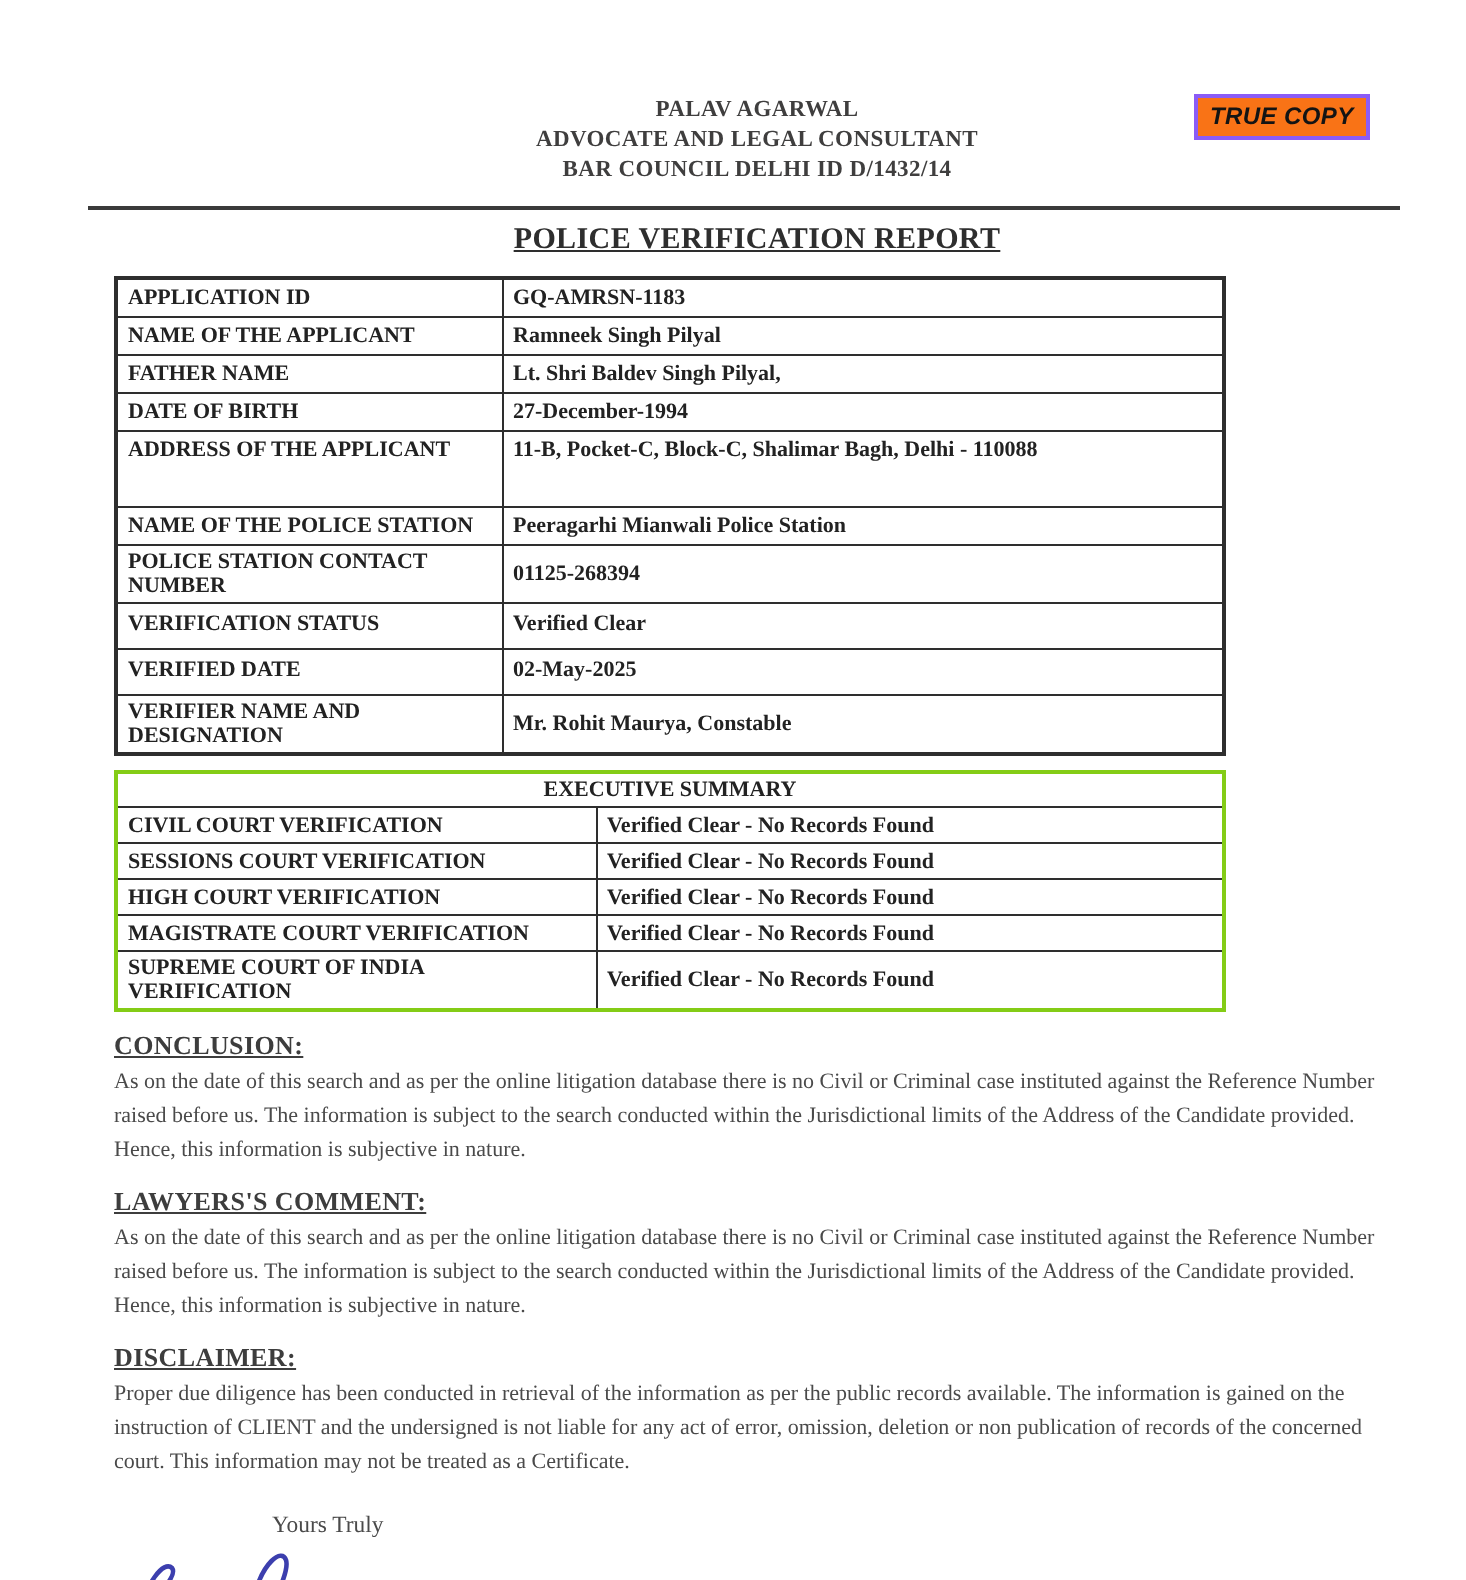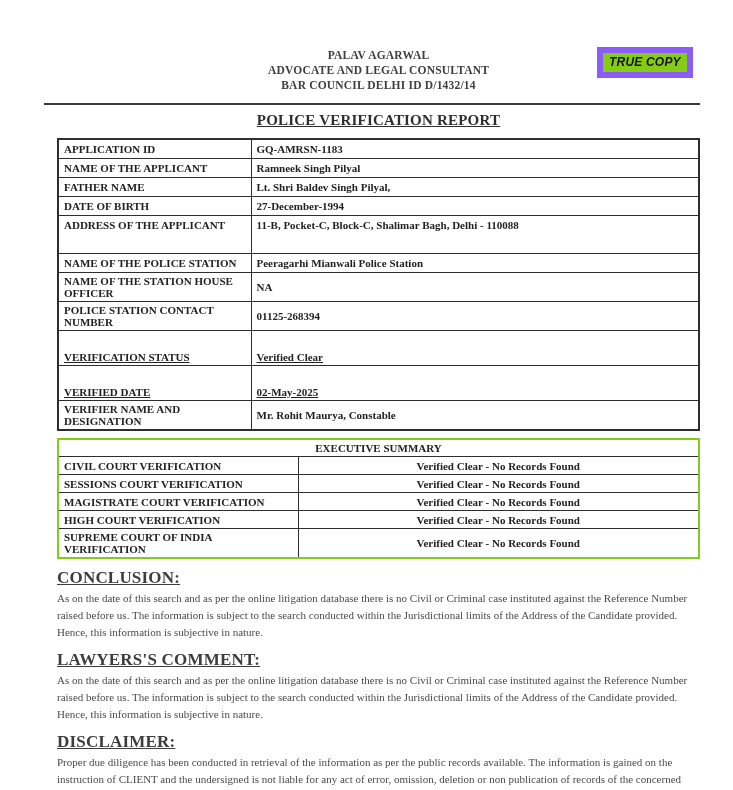--- a/index.html
+++ b/index.html
@@ -11,46 +11,46 @@
     position: relative;
     overflow: hidden;
   }
   .page { position: relative; width: 733px; height: 790px; padding-top: 48px; }
   .content { width: 643px; margin-left: 57px; }
 
   
   .letterhead { text-align: center; color: #3f3e3e; font-weight: bold; font-size: 11.5px; line-height: 15px; letter-spacing: .2px; }
   .true-copy {
     position: absolute; left: 597px; top: 47px;
-    border: 6px solid #8b5cf6; padding: 2px 6px 3px 6px;
+    border: 2px solid #8b5cf6; padding: 2px 6px 3px 6px;
     font-family: "Liberation Sans", sans-serif;
     font-style: italic; font-weight: bold; font-size: 12px; color: #141414;
-    letter-spacing: .2px; background: #84cc16;
+    letter-spacing: .2px; background: #f97316;
   }
   .head-rule { border: none; border-top: 2px solid #3a3a3a; margin: 10px 0 0 -13px; width: 656px; }
 
   .report-title { text-align: center; font-weight: bold; font-size: 15px; color: #2e2e2e; text-decoration: underline; margin-top: 7px; letter-spacing: .2px; }
 
   
-  table { border-collapse: collapse; width: 643px; table-layout: fixed; }
+  table { border-collapse: collapse; width: 556px; table-layout: fixed; }
   .details-table { margin-top: 9px; border: 2px solid #2e2e2e; }
   .details-table td { border: 1px solid #2e2e2e; font-weight: bold; font-size: 11px; color: #222; padding: 2px 5px; height: 19px; vertical-align: middle; }
   .details-table col.c-label { width: 193px; }
   .details-table tr.tall td { height: 38px; vertical-align: top; padding-top: 3px; }
-  .details-table tr.med td  { height: 23px; vertical-align: top; padding-top: 20px; text-decoration: underline; }
+  .details-table tr.med td  { height: 23px; vertical-align: top; padding-top: 4px; }
 
   .exec-table { margin-top: 7px; border: 2px solid #84cc16; }
   .exec-table td, .exec-table th { border: 1px solid #2e2e2e; font-weight: bold; font-size: 11px; color: #222; padding: 2px 5px; height: 18px; vertical-align: middle; }
   .exec-table th { text-align: center; }
   .exec-table col.c-label { width: 240px; }
-  .exec-table td.val { text-align: center; }
+  .exec-table td.val { }
 
   
   .section { margin-top: 9px; }
-  .section-heading { font-weight: bold; font-size: 17px; color: #3d3d3d; text-decoration: underline; letter-spacing: .2px; }
+  .section-heading { font-weight: bold; font-size: 13px; color: #3d3d3d; text-decoration: underline; letter-spacing: .2px; }
   .section p { font-size: 11px; line-height: 17px; color: #4a4a4a; margin-top: 2px; text-align: left; }
 
   
   .closing { margin-top: 16px; margin-left: 79px; font-size: 11.7px; color: #4a4a4a; }
   .signature { margin-top: 4px; margin-left: 4px; width: 125px; height: 50px; }
   .signature path { fill: none; stroke: #3c3fae; stroke-width: 2.3; stroke-linecap: round; stroke-linejoin: round; }
 </style>
 </head>
 <body>
 
@@ -93,24 +93,20 @@
         </tr>
         <tr class="tall">
           <td>ADDRESS OF THE APPLICANT</td>
           <td>11-B, Pocket-C, Block-C, Shalimar Bagh, Delhi - 110088</td>
         </tr>
         <tr>
           <td>NAME OF THE POLICE STATION</td>
           <td>Peeragarhi Mianwali Police Station</td>
         </tr>
         <tr>
-          <td>NAME OF THE STATION HOUSE OFFICER</td>
-          <td>NA</td>
-        </tr>
-        <tr>
           <td>POLICE STATION CONTACT NUMBER</td>
           <td>01125-268394</td>
         </tr>
         <tr class="med">
           <td>VERIFICATION STATUS</td>
           <td>Verified Clear</td>
         </tr>
         <tr class="med">
           <td>VERIFIED DATE</td>
           <td>02-May-2025</td>
@@ -133,25 +129,25 @@
         </tr>
         <tr>
           <td>CIVIL COURT VERIFICATION</td>
           <td class="val">Verified Clear - No Records Found</td>
         </tr>
         <tr>
           <td>SESSIONS COURT VERIFICATION</td>
           <td class="val">Verified Clear - No Records Found</td>
         </tr>
         <tr>
-          <td>MAGISTRATE COURT VERIFICATION</td>
+          <td>HIGH COURT VERIFICATION</td>
           <td class="val">Verified Clear - No Records Found</td>
         </tr>
         <tr>
-          <td>HIGH COURT VERIFICATION</td>
+          <td>MAGISTRATE COURT VERIFICATION</td>
           <td class="val">Verified Clear - No Records Found</td>
         </tr>
         <tr>
           <td>SUPREME COURT OF INDIA VERIFICATION</td>
           <td class="val">Verified Clear - No Records Found</td>
         </tr>
       </tbody>
     </table>
 
     <div class="section">

